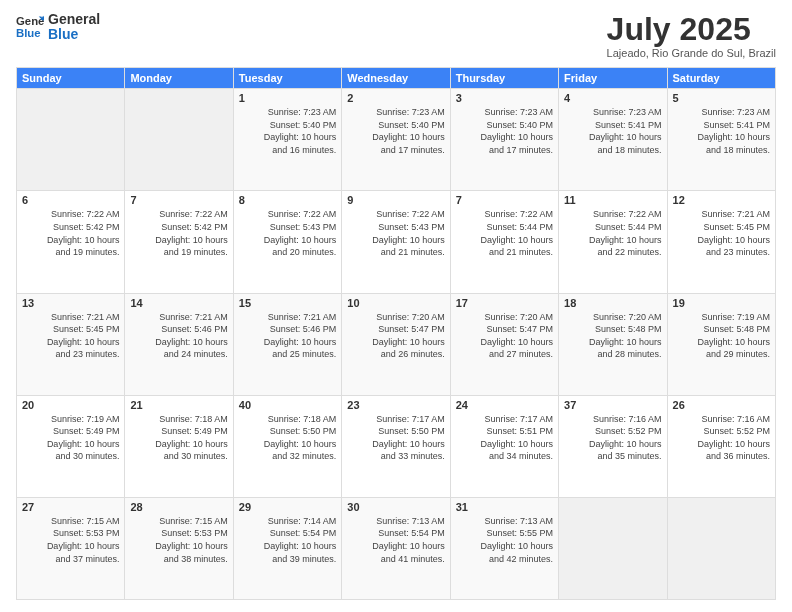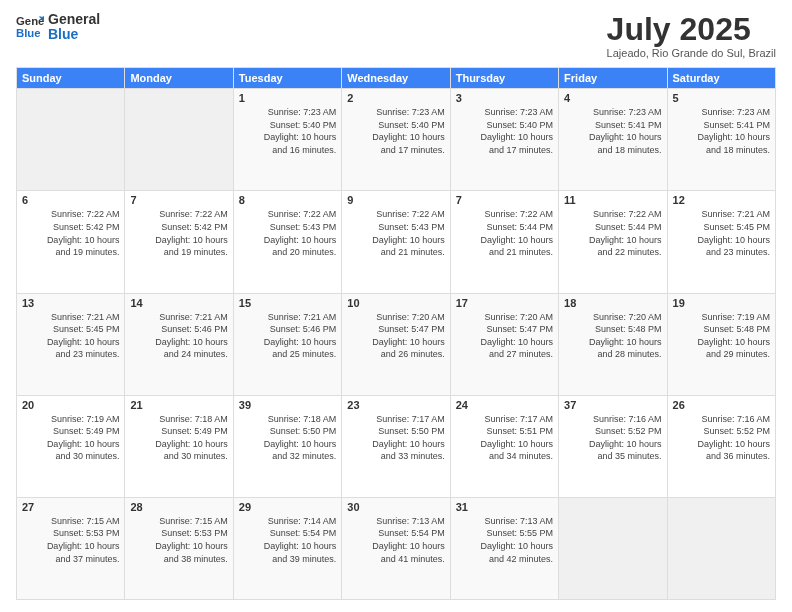--- a/index.html
+++ b/index.html
@@ -277,21 +277,21 @@
 and 30 minutes.</div>
           </td>
           <td>
             <span class="day-num">21</span>
             <div class="day-info" style="white-space: pre-line;">Sunrise: 7:18 AM
 Sunset: 5:49 PM
 Daylight: 10 hours
 and 30 minutes.</div>
           </td>
           <td>
-            <span class="day-num">39</span>
+            <span class="day-num">40</span>
             <div class="day-info" style="white-space: pre-line;">Sunrise: 7:18 AM
 Sunset: 5:50 PM
 Daylight: 10 hours
 and 32 minutes.</div>
           </td>
           <td>
             <span class="day-num">23</span>
             <div class="day-info" style="white-space: pre-line;">Sunrise: 7:17 AM
 Sunset: 5:50 PM
 Daylight: 10 hours

